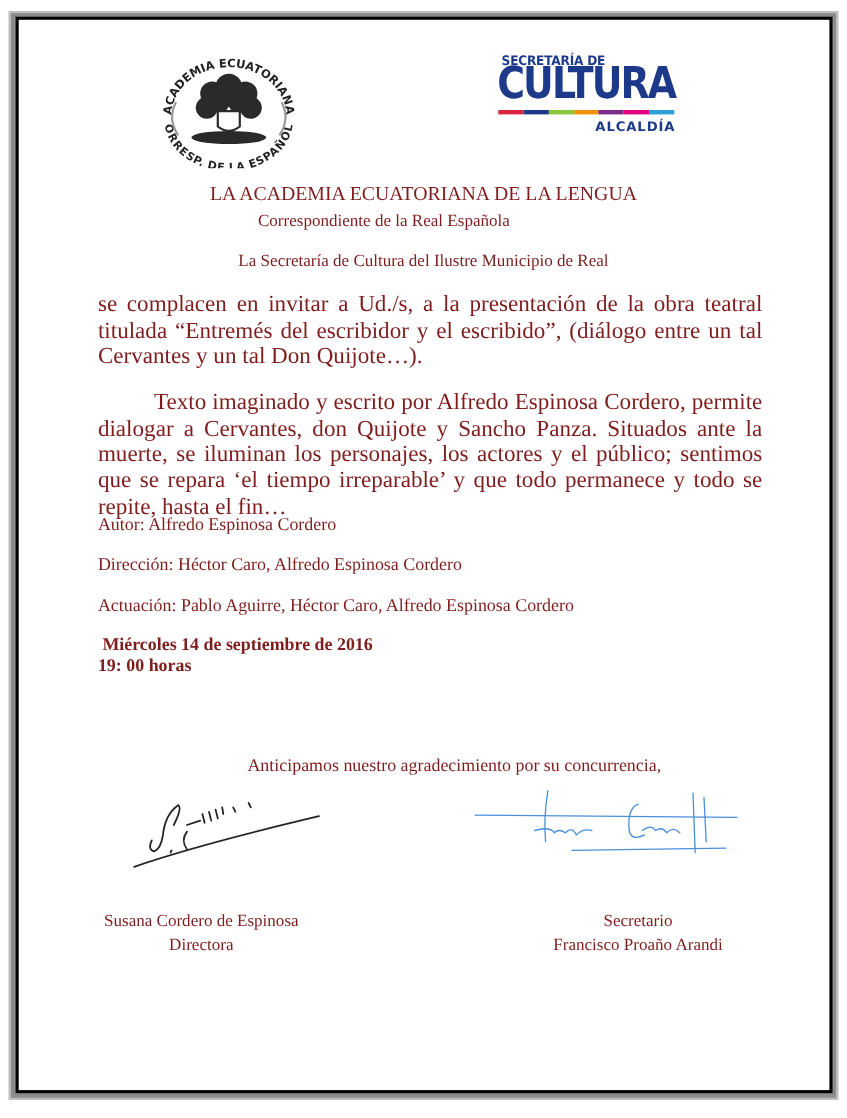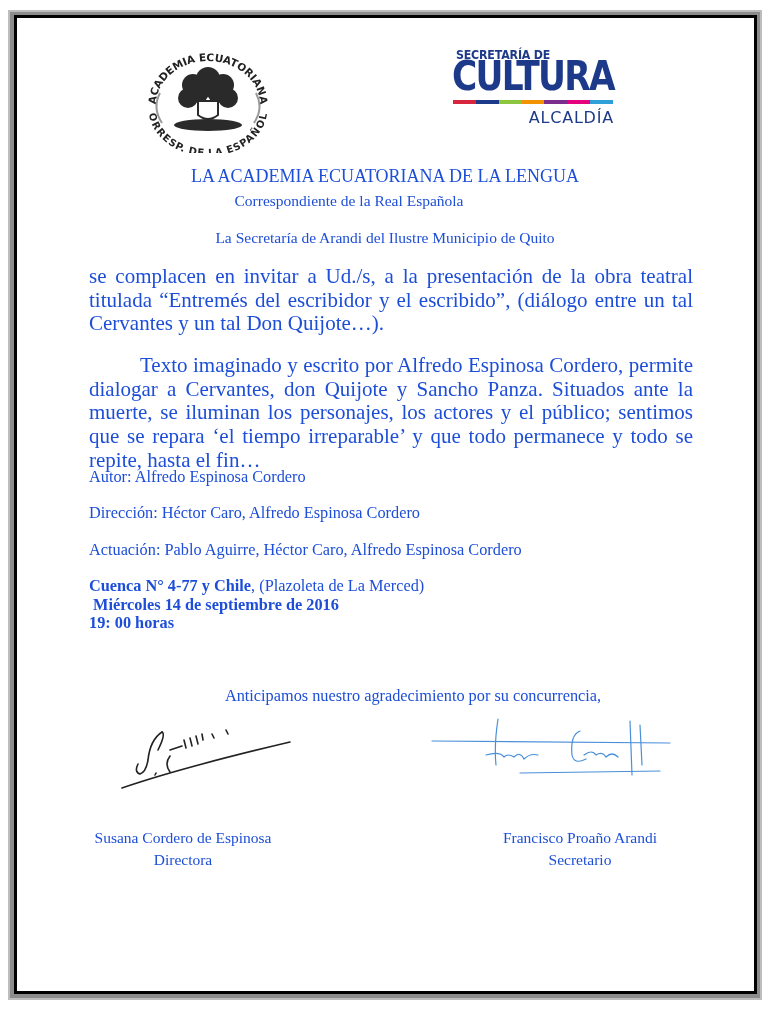--- a/index.html
+++ b/index.html
@@ -7,30 +7,30 @@
     .frame-shadow {
       position: absolute; left: 8px; top: 10px; width: 754px; height: 990px;
       background: #8c8c8c;
       border: 2px solid #bdbdbd;
       box-sizing: border-box;
     }
     .frame {
       position: absolute; left: 14px; top: 15px; width: 743px; height: 979px;
       background: #ffffff; border: 3px solid #000000; box-sizing: border-box;
     }
-    .serif { font-family: "Liberation Serif", "DejaVu Serif", serif; color: #1d4ed8; }
+    .serif { font-family: "Liberation Serif", "DejaVu Serif", serif; color: #7f1d1d; }
     .goudy { font-family: "DejaVu Serif", "Liberation Serif", serif; }
 
     .logo-academia { position: absolute; left: 138px; top: 43px; width: 140px; height: 110px; }
     .logo-cultura { position: absolute; left: 450px; top: 48px; width: 168px; height: 76px; }
     .cultura-top { position: absolute; left: 6px; top: 0; font-family: "DejaVu Sans", sans-serif; font-weight: bold; font-size: 12px; letter-spacing: -0.2px; color: #1d3a8a; transform: scaleX(0.92); transform-origin: left; }
     .cultura-main { position: absolute; left: 2px; top: 6px; font-family: "DejaVu Sans", sans-serif; font-weight: bold; font-size: 40px; line-height: 44px; letter-spacing: -2px; color: #1d3a8a; transform: scaleX(0.86); transform-origin: left; }
     .cultura-bar { position: absolute; left: 3px; top: 52px; width: 160px; height: 4px; display: flex; }
     .cultura-bar span { flex: 1; height: 4px; }
-    .cultura-sub { position: absolute; right: 4px; top: 60px; font-family: "DejaVu Sans", sans-serif; font-weight: normal; font-size: 16px; letter-spacing: 0.8px; color: #1d3a8a; margin-left: 27px; }
+    .cultura-sub { position: absolute; right: 4px; top: 60px; font-family: "DejaVu Sans", sans-serif; font-weight: bold; font-size: 12px; letter-spacing: 0.8px; color: #1d3a8a; margin-left: 27px; }
 
     .title1 { position: absolute; left: 0; width: 770px; top: 166px; text-align: center; font-size: 18px; }
     .title2 { position: absolute; left: 0; width: 698px; top: 192px; text-align: center; font-size: 15.5px; }
     .title3 { position: absolute; left: 0; width: 770px; top: 229px; text-align: center; font-size: 15.5px; }
 
     .para { position: absolute; left: 89px; width: 604px; font-size: 21px; line-height: 23.7px; text-align: justify; text-align-last: left; }
     .p1 { top: 265px; }
     .p2 { top: 354px; text-indent: 51px; }
     .credit { position: absolute; left: 89px; font-size: 16.3px; }
     .credit b { font-weight: normal; }
@@ -91,31 +91,30 @@
       <span style="background: rgb(243, 146, 0);"></span>
       <span style="background: rgb(123, 45, 142);"></span>
       <span style="background: rgb(229, 0, 126);"></span>
       <span style="background: rgb(46, 159, 216);"></span>
     </div>
   <div class="cultura-sub">ALCALDÍA</div>
 </div>
 
 <div class="title1 serif">LA ACADEMIA ECUATORIANA DE LA LENGUA</div>
 <div class="title2 serif goudy" style="font-family:'Liberation Serif',serif;">Correspondiente de la Real Española</div>
-<div class="title3 serif">La Secretaría de Arandi del Ilustre Municipio de Quito</div>
+<div class="title3 serif">La Secretaría de Cultura del Ilustre Municipio de Real</div>
 
 <div class="para p1 serif">se complacen en invitar a Ud./s, a la presentación de la obra teatral titulada “Entremés del escribidor y el escribido”,  (diálogo entre un tal Cervantes y un tal Don Quijote…).</div>
 <div class="para p2 serif">Texto imaginado y escrito por Alfredo Espinosa Cordero,  permite dialogar  a Cervantes, don Quijote y Sancho Panza.  Situados ante la muerte, se iluminan los personajes, los actores y el público;  sentimos que se repara ‘el tiempo irreparable’ y que todo permanece y todo se repite, hasta el fin…</div>
 
 <div class="credit c1 serif"><b>Autor</b><span>: Alfredo Espinosa Cordero</span></div>
 <div class="credit c2 serif"><b>Dirección</b><span>: Héctor Caro, Alfredo Espinosa Cordero</span></div>
 <div class="credit c3 serif"><b>Actuación</b><span>: Pablo Aguirre, Héctor Caro, Alfredo Espinosa Cordero</span></div>
 
 <div class="venue serif">
-  <div><span class="b">Cuenca N°  4-77 y Chile</span><span>, (Plazoleta de La Merced)</span></div>
   <div class="b" style="white-space:pre;"> Miércoles 14 de septiembre de 2016</div>
   <div class="b">19: 00 horas</div>
 </div>
 
 <div class="thanks serif">Anticipamos nuestro agradecimiento por su concurrencia,</div>
 
 <svg class="sig1" viewBox="0 0 210 70">
   <g fill="none" stroke="#222" stroke-width="1.6" stroke-linecap="round">
     <path d="M 62 12 Q 50 20 48 40 Q 46 52 40 54 Q 34 52 38 44"></path>
     <path d="M 62 12 Q 66 14 58 30"></path>
@@ -137,15 +136,15 @@
     <path d="M 210 6 L 212 60 M 220 10 L 222 50"></path>
     <path d="M 100 58 L 240 56"></path>
   </g>
 </svg>
 
 <div class="signer s1 serif">
   <div>Susana Cordero de Espinosa</div>
   <div>Directora</div>
 </div>
 <div class="signer s2 serif">
+  <div>Secretario</div>
   <div>Francisco Proaño Arandi</div>
-  <div>Secretario</div>
 </div>
 
 </body></html>

